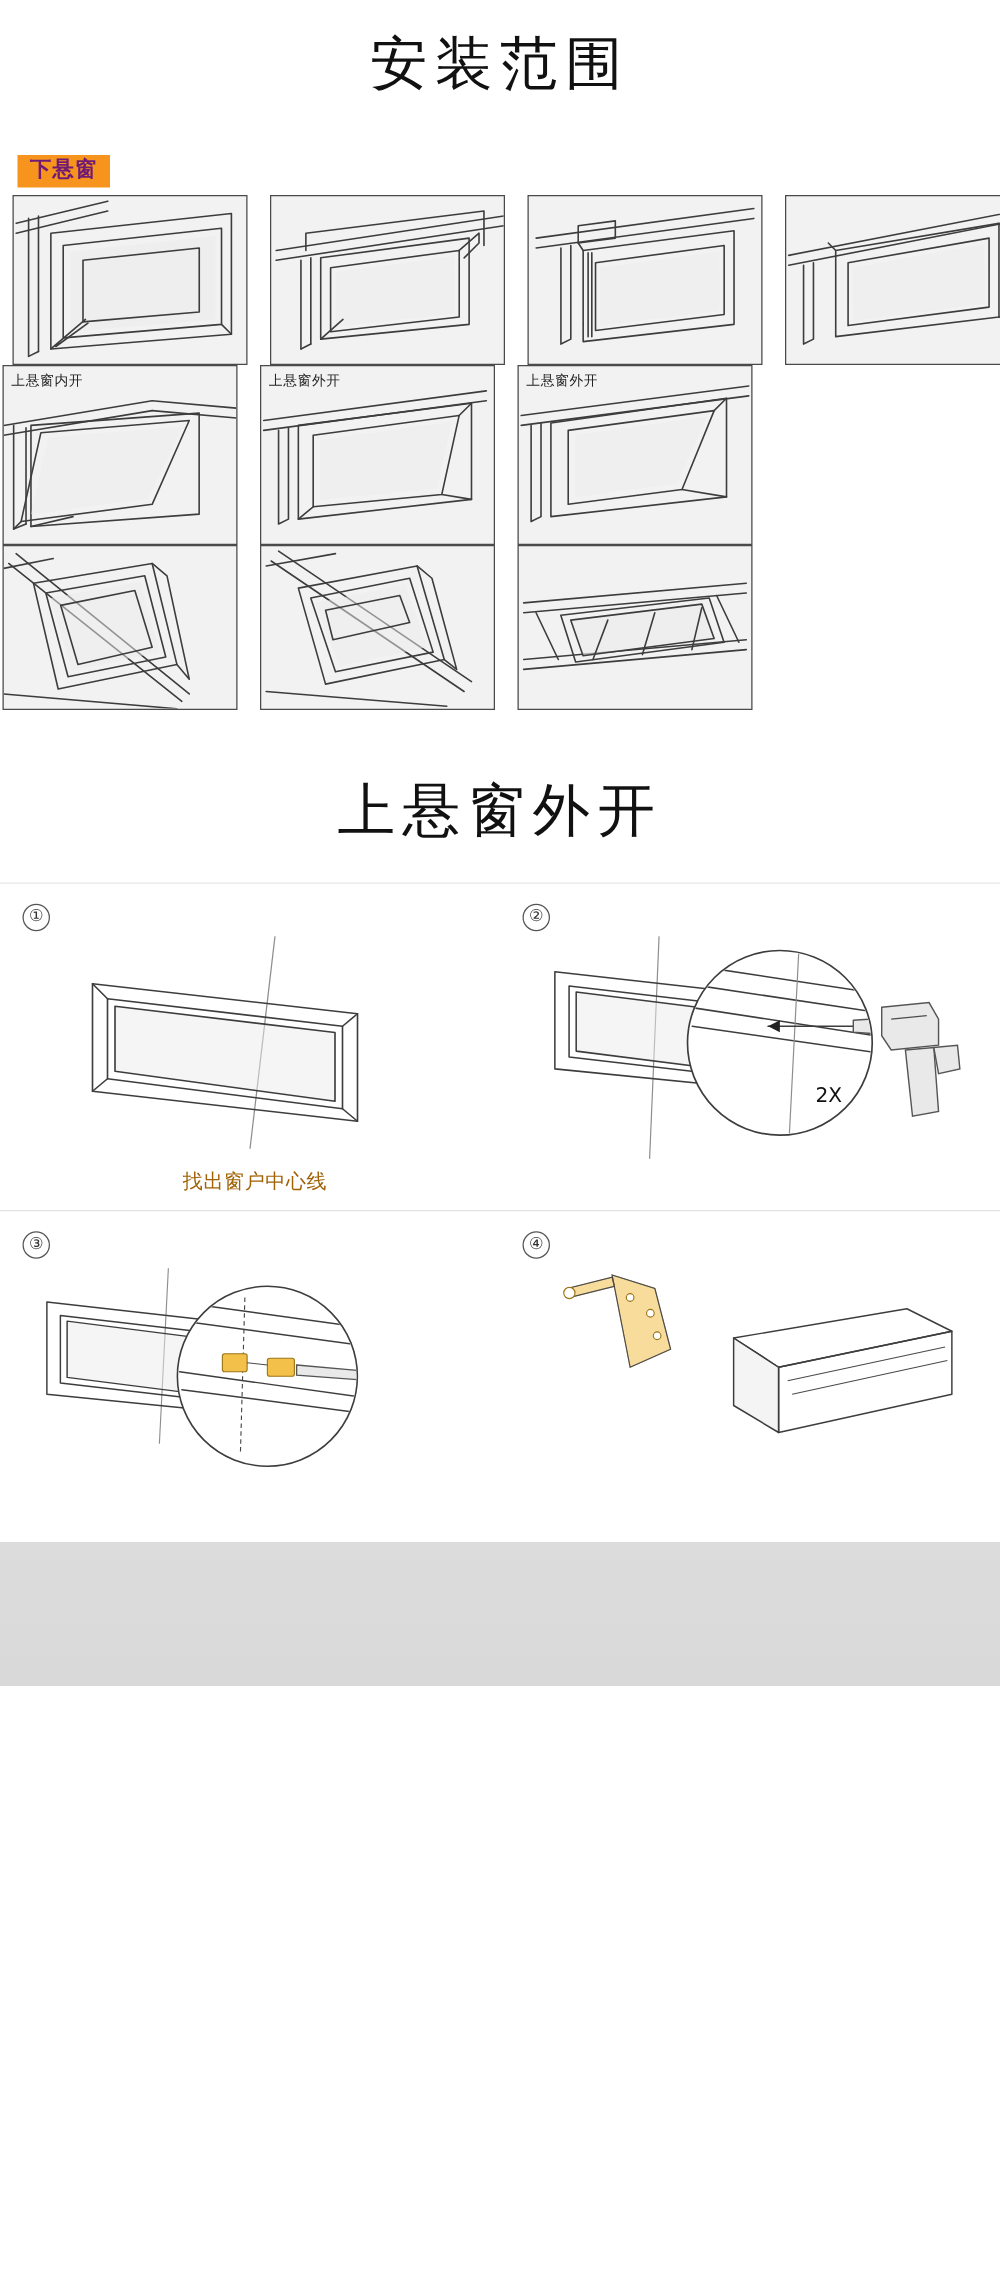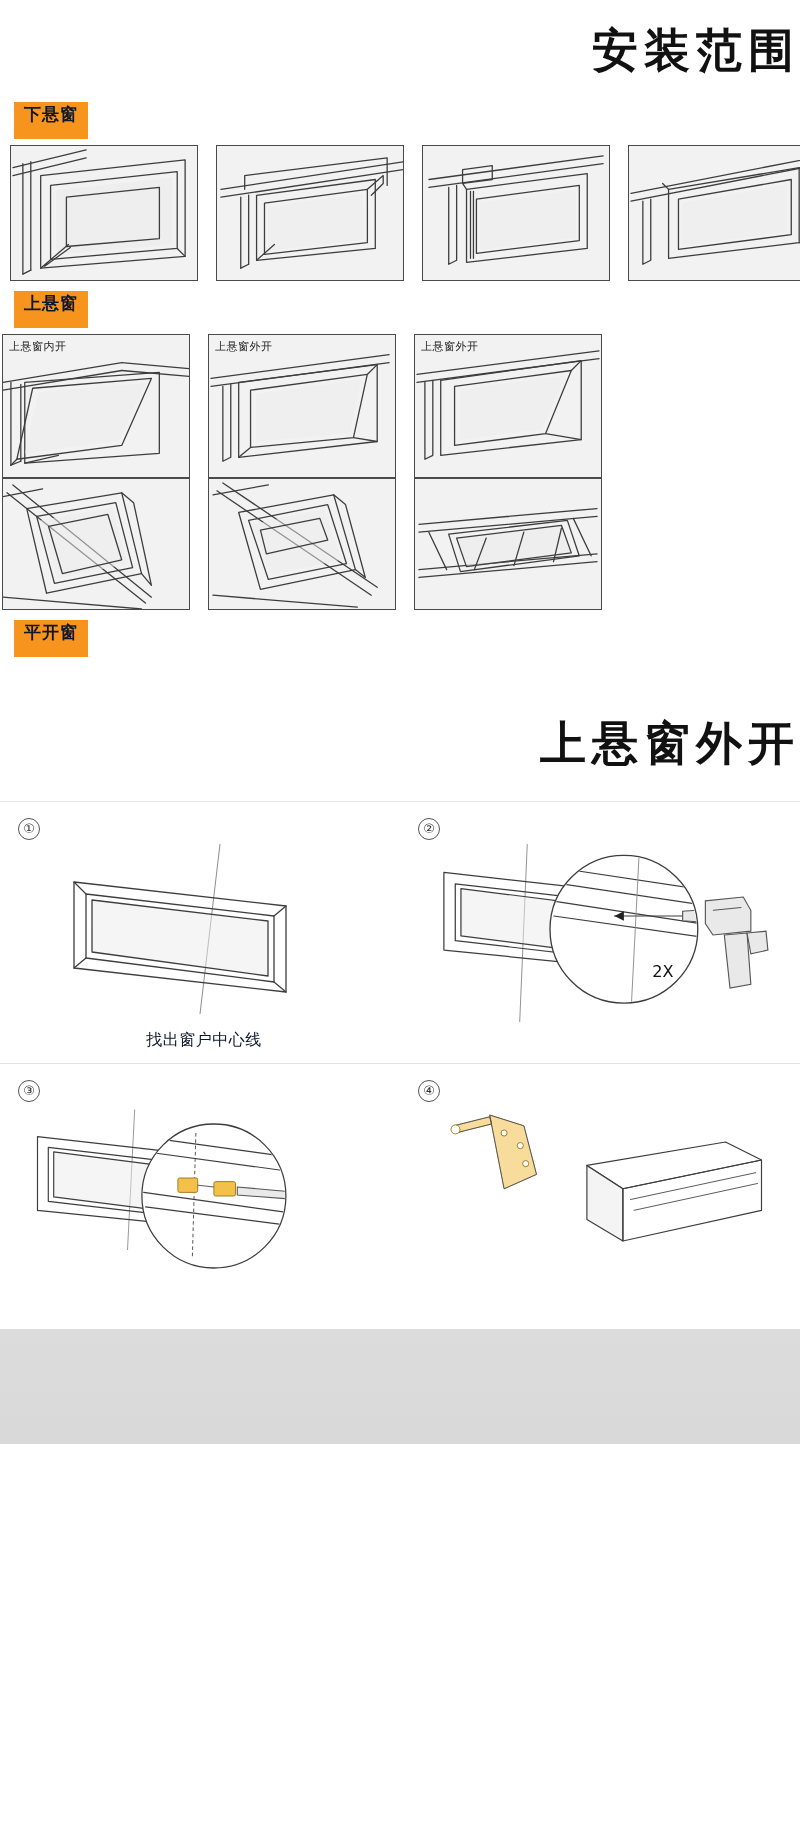--- a/index.html
+++ b/index.html
@@ -9,40 +9,41 @@
     width: 800px;
     background: #ffffff;
     font-family: "Liberation Sans", "DejaVu Sans", sans-serif;
     color: #1a1a1a;
     -webkit-font-smoothing: antialiased;
   }
   .page { width: 800px; position: relative; overflow: hidden; }
 
   
   .section-title {
-    text-align: right;
-    font-weight: bold;
+    text-align: center;
+    font-weight: normal;
     letter-spacing: 6px;
     color: #111;
     font-family: "DejaVu Sans", "Liberation Sans", sans-serif;
   }
   .title-1 { font-size: 46px; padding-top: 20px; padding-bottom: 10px; }
   .title-2 { font-size: 46px; padding-top: 34px; padding-bottom: 26px; }
 
   
   .tag {
     display: inline-block;
     background: #f7941d;
-    color: #0f172a;
+    color: #701a75;
     font-size: 17px;
     font-weight: bold;
-    padding: 4px 10px 16px 10px;
+    padding: 4px 10px 5px 10px;
     letter-spacing: 1px;
     line-height: 1;
     font-family: "DejaVu Sans", "Liberation Sans", sans-serif;
+    margin-top: 22px;
   }
   .tag-row { padding: 10px 0 6px 14px; }
 
   
   .grid {
     display: flex;
     gap: 18px;
     padding: 0 10px;
     align-items: flex-end;
   }
@@ -92,21 +93,21 @@
     line-height: 20px;
     text-align: center;
     color: #333;
     font-family: "DejaVu Sans", "Liberation Sans", sans-serif;
   }
   .step-art { height: 180px; margin-top: 4px; }
   .step-art svg { display:block; width:100%; height:100%; overflow:visible; }
   .step-cap {
     text-align: center;
     font-size: 16px;
-    color: #0f172a;
+    color: #a16207;
     letter-spacing: .5px;
     font-family: "DejaVu Sans", "Liberation Sans", sans-serif;
     padding-top: 6px;
   }
 
   .bottom-band {
     height: 120px;
     background: linear-gradient(to bottom, #ffffff 0%, #ffffff 4%, #dcdcdc 4%, #d9d9d9 100%);
   }
 
@@ -188,23 +189,20 @@
         <path class="ln" d="M40 44 L172 22 L172 98 L40 114 Z"></path>
         <path class="ln" d="M50 54 L164 34 L164 90 L50 105 Z"></path>
         <path class="glass" d="M54 58 L160 39 L160 87 L54 101 Z" opacity=".5"></path>
         <path class="ln" d="M172 22 L180 30 L180 100 L172 98"></path>
         <path class="ln" d="M40 44 L34 38"></path>
       </svg>
     </div>
 
   </div>
 
-  <div class="tag-row">
-    <span class="tag">上悬窗</span>
-  </div>
 
   <div class="grid">
 
     <div class="panel tall bleed-left">
       <span class="panel-caption">上悬窗内开</span>
       <svg viewBox="0 0 188 144" preserveAspectRatio="none">
         <path class="ln" d="M0 48 L120 28 M0 56 L120 36"></path>
         <path class="ln" d="M120 28 L188 34 M120 36 L188 42"></path>
 
         <path class="ln" d="M8 48 L8 132 M18 50 L18 128"></path>
@@ -295,23 +293,20 @@
         <path class="ln" d="M34 56 L154 42 L166 78 L46 94 Z"></path>
         <path class="glass" d="M42 60 L148 47 L158 75 L52 89 Z" opacity=".6"></path>
         <path class="ln" d="M42 60 L148 47 L158 75 L52 89 Z"></path>
 
         <path class="ln" d="M60 92 L72 60 M100 88 L110 54 M140 84 L148 50"></path>
       </svg>
     </div>
 
   </div>
 
-  <div class="tag-row">
-    <span class="tag">平开窗</span>
-  </div>
 
   <div class="spacer-md"></div>
 
   <div class="section-title title-2">上悬窗外开</div>
 
   <div class="steps">
 
     <div class="step-row">
 
       <div class="step">

